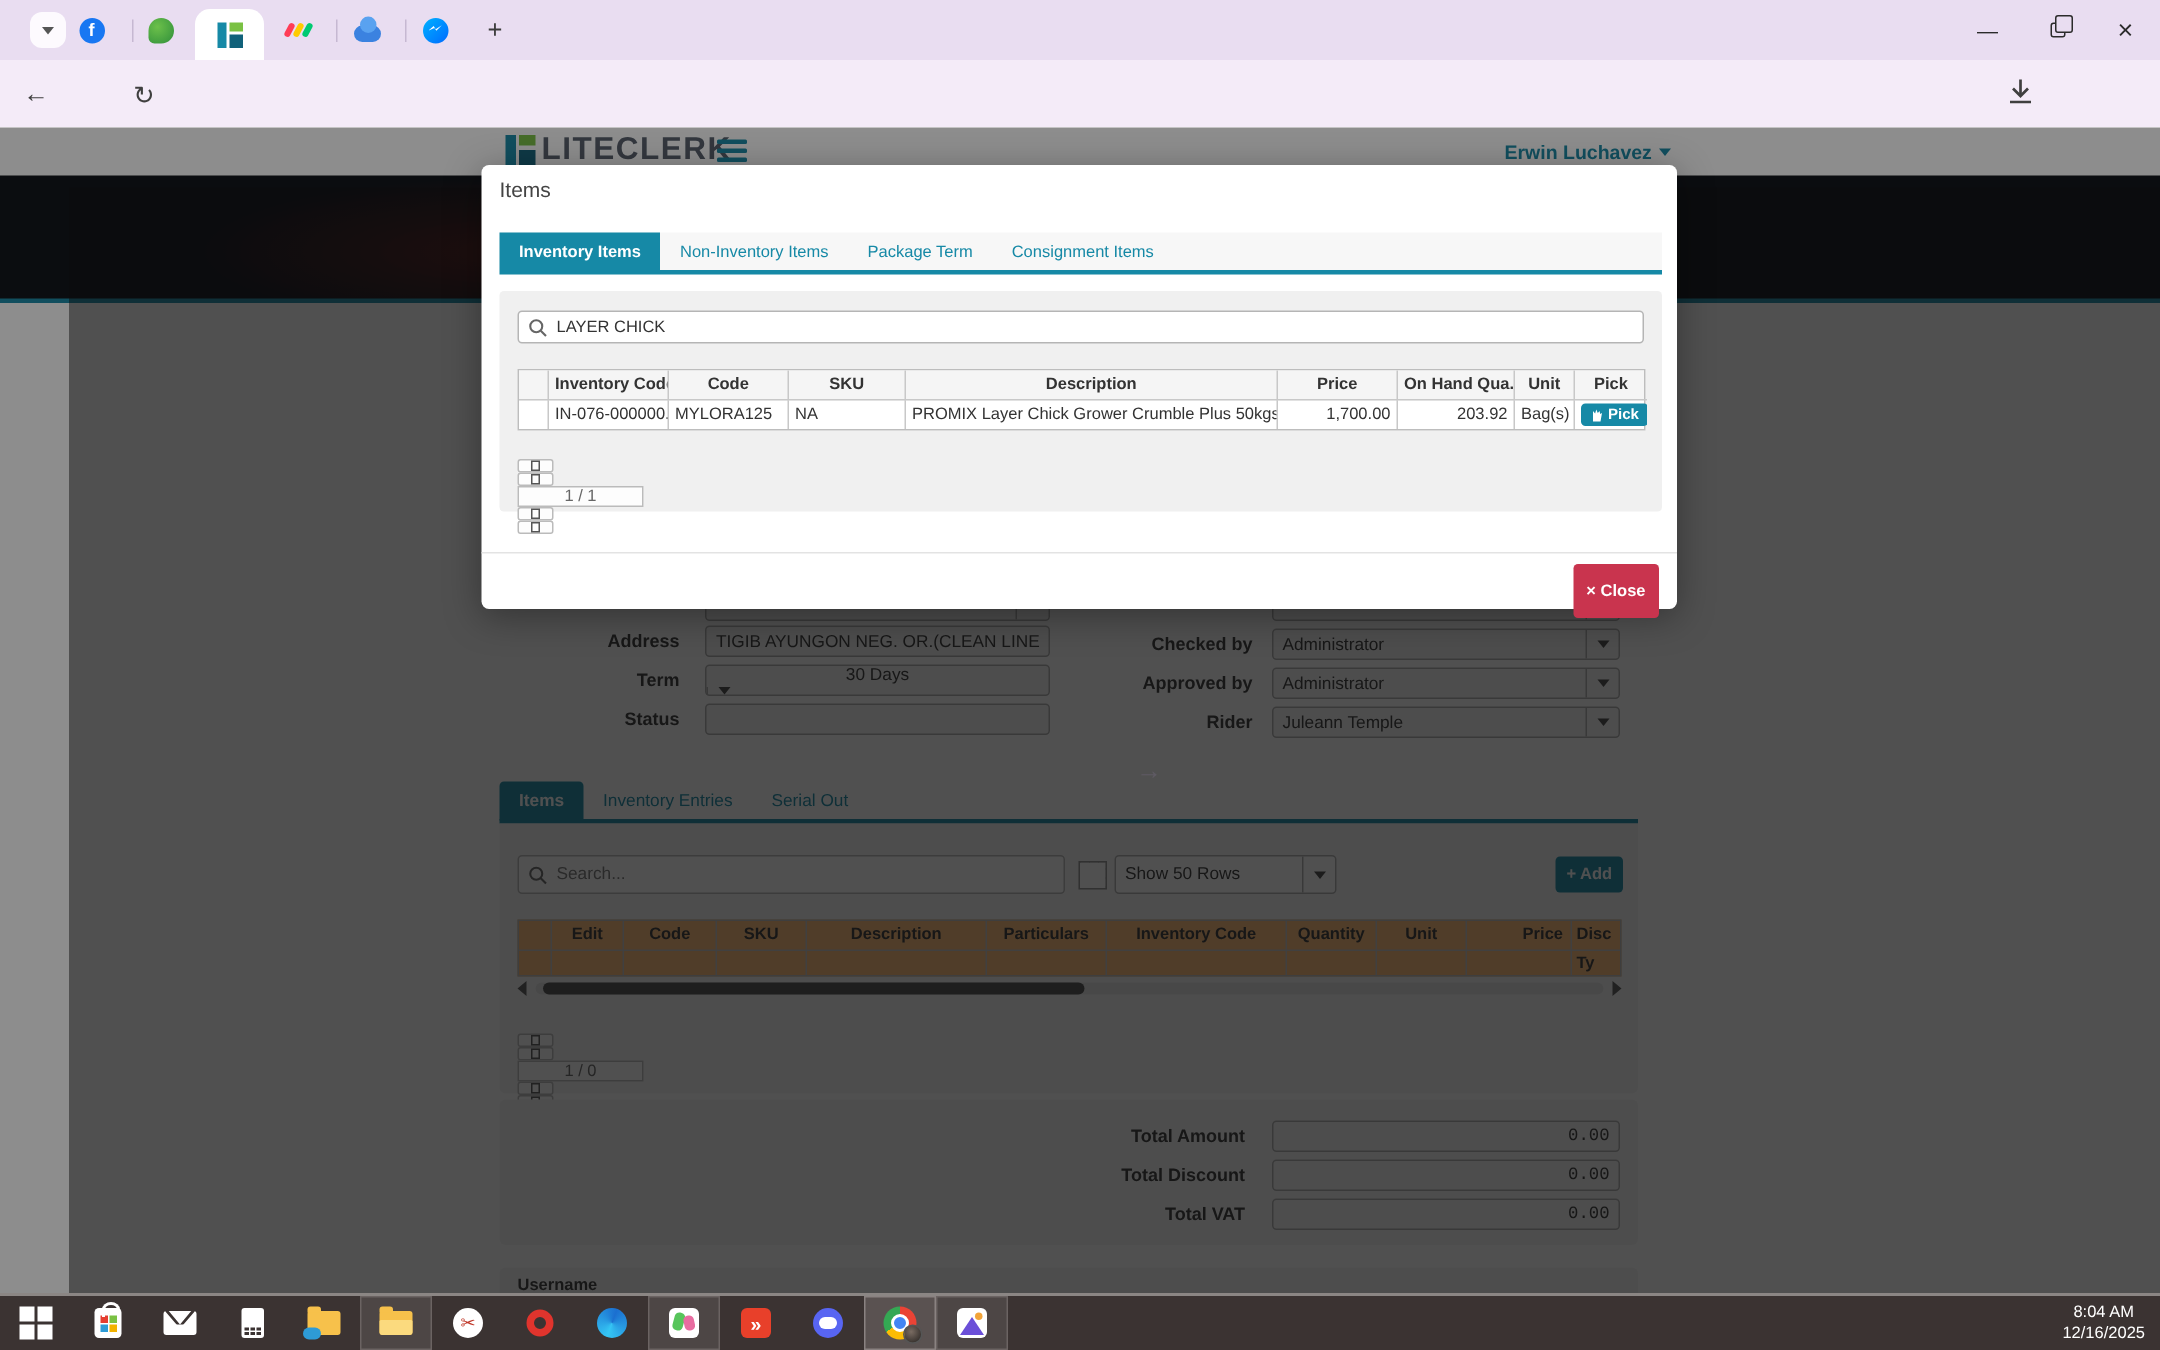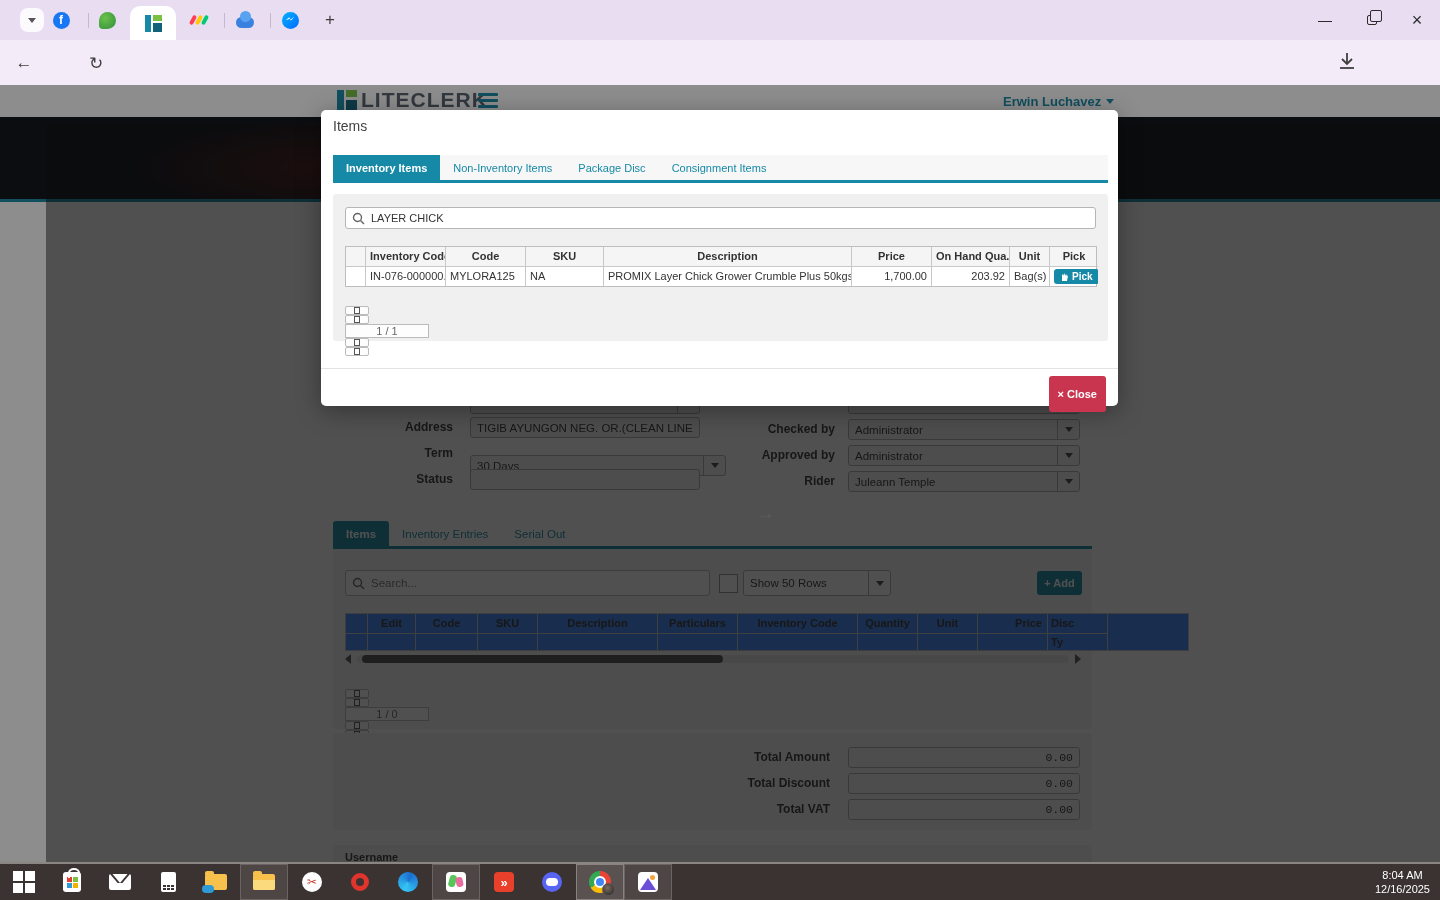--- a/index.html
+++ b/index.html
@@ -71,21 +71,21 @@
   .bg-tab.active { background:#1689a6; color:#fff; font-weight:bold; border-radius:3px 3px 0 0; }
   .bg-tabline { position:absolute; left:333px; top:461px; width:759px; height:3px; background:#1689a6; }
   .bg-panel { position:absolute; left:333px; top:464px; width:759px; height:180px; background:#f4f4f4; border-radius:0 0 4px 4px; }
   .searchbox { position:absolute; display:flex; align-items:center; background:#fff; border:1px solid #b5b5b5; border-radius:3px; }
   .searchbox .mag { margin:0 6px; flex:0 0 auto; }
   .searchbox input { border:none; outline:none; flex:1; font-size:11.5px; color:#333; background:transparent; font-family:"Liberation Sans",sans-serif; }
   .gridbtn { position:absolute; left:719px; top:489px; width:19px; height:19px; border:1px solid #8f8f8f; background:linear-gradient(#fff 0 0) padding-box, repeating-linear-gradient(0deg,#9a9a9a 0 1px,transparent 1px 6px), repeating-linear-gradient(90deg,#9a9a9a 0 1px,transparent 1px 6px); background-color:#e8e8e8; cursor:pointer; }
   .addbtn { position:absolute; left:1037px; top:486px; width:45px; height:24px; background:#1689a6; color:#fff; border:none; border-radius:3px; font-size:11px; font-weight:bold; cursor:pointer; font-family:"Liberation Sans",sans-serif;}
   .addbtn:before { content:"+ "; font-weight:bold; }
 
-  .bgtable { position:absolute; left:345px; top:528px; width:844px; overflow:hidden; background:#3b82f6; border:1px solid #bdbdbd; }
+  .bgtable { position:absolute; left:345px; top:528px; width:736px; overflow:hidden; background:#fdba74; border:1px solid #bdbdbd; }
   .bgt-row { display:flex; width:762px; }
   .bgt-cell { border-right:1px solid #c4c4c4; font-size:11px; font-weight:bold; color:#333; text-align:center; line-height:19px; height:19px; overflow:hidden; white-space:nowrap; flex:0 0 auto;}
   .bgt-sub .bgt-cell { height:17px; line-height:17px; border-top:1px solid #c4c4c4; }
   .bc0{width:22px}.bc1{width:48px}.bc2{width:62px}.bc3{width:60px}.bc4{width:120px}.bc5{width:80px}.bc6{width:120px}.bc7{width:60px}.bc8{width:60px}.bc9{width:70px; text-align:right; padding-right:5px;}.bc10{width:60px; text-align:left; padding-left:3px;}
   .hscroll { position:absolute; left:345px; top:568px; width:736px; height:12px; display:flex; align-items:center; }
   .harrow { width:0; height:0; border-top:5px solid transparent; border-bottom:5px solid transparent; cursor:pointer; }
   .harrow.l { border-right:6px solid #555; }
   .harrow.r { border-left:6px solid #555; margin-left:auto; }
   .htrack { position:absolute; left:12px; right:12px; top:2px; height:8px; background:#e2e2e2; border-radius:4px; }
   .hthumb { position:absolute; left:5px; width:361px; top:0; height:8px; background:#4f4f4f; border-radius:4px; cursor:grab; }
@@ -276,21 +276,21 @@
     <div class="fselect" style="left:848px; top:308px; width:232px;">
         <span class="txt"></span>
         <span class="cbox">
           <span class="caret-down"></span>
         </span>
       </div>
 
     <div class="flabel" style="left:333px; top:332px;">Address</div>
     <input class="finput" style="left: 470px; top: 332px; width: 230px;" value="TIGIB AYUNGON NEG. OR.(CLEAN LINE)">
     <div class="flabel" style="left:333px; top:358px;">Term</div>
-    <div class="fselect" style="left:470px; top:370px; width:256px;">
+    <div class="fselect" style="left:470px; top:358px; width:230px;flex-direction:column;">
         <span class="txt">30 Days</span>
         <span class="cbox">
           <span class="caret-down"></span>
         </span>
       </div>
     <div class="flabel" style="left:333px; top:384px;">Status</div>
     <input class="finput" style="left: 470px; top: 384px; width: 230px;" value="">
 
     <div class="flabel r" style="left:720px; top:334px;">Checked by</div>
     <div class="fselect" style="left:848px; top:334px; width:232px;">
@@ -403,21 +403,21 @@
     </div>
   </div>
 
   <div class="dim"></div>
 
   <div class="modal">
     <div class="modal-title">Items</div>
     <div class="m-tabs">
       <span class="m-tab active">Inventory Items</span>
       <span class="m-tab">Non-Inventory Items</span>
-      <span class="m-tab">Package Disc</span>
+      <span class="m-tab">Package Term</span>
       <span class="m-tab">Consignment Items</span>
     </div>
     <div class="m-panel">
       <div class="searchbox m-search">
         <svg class="mag" width="13" height="13" viewBox="0 0 13 13">
             <circle cx="5.5" cy="5.5" r="4" fill="none" stroke="#666" stroke-width="1.4"></circle>
             <line x1="8.5" y1="8.5" x2="12" y2="12" stroke="#666" stroke-width="1.4"></line>
           </svg>
         <input value="LAYER CHICK" style="">
       </div>

